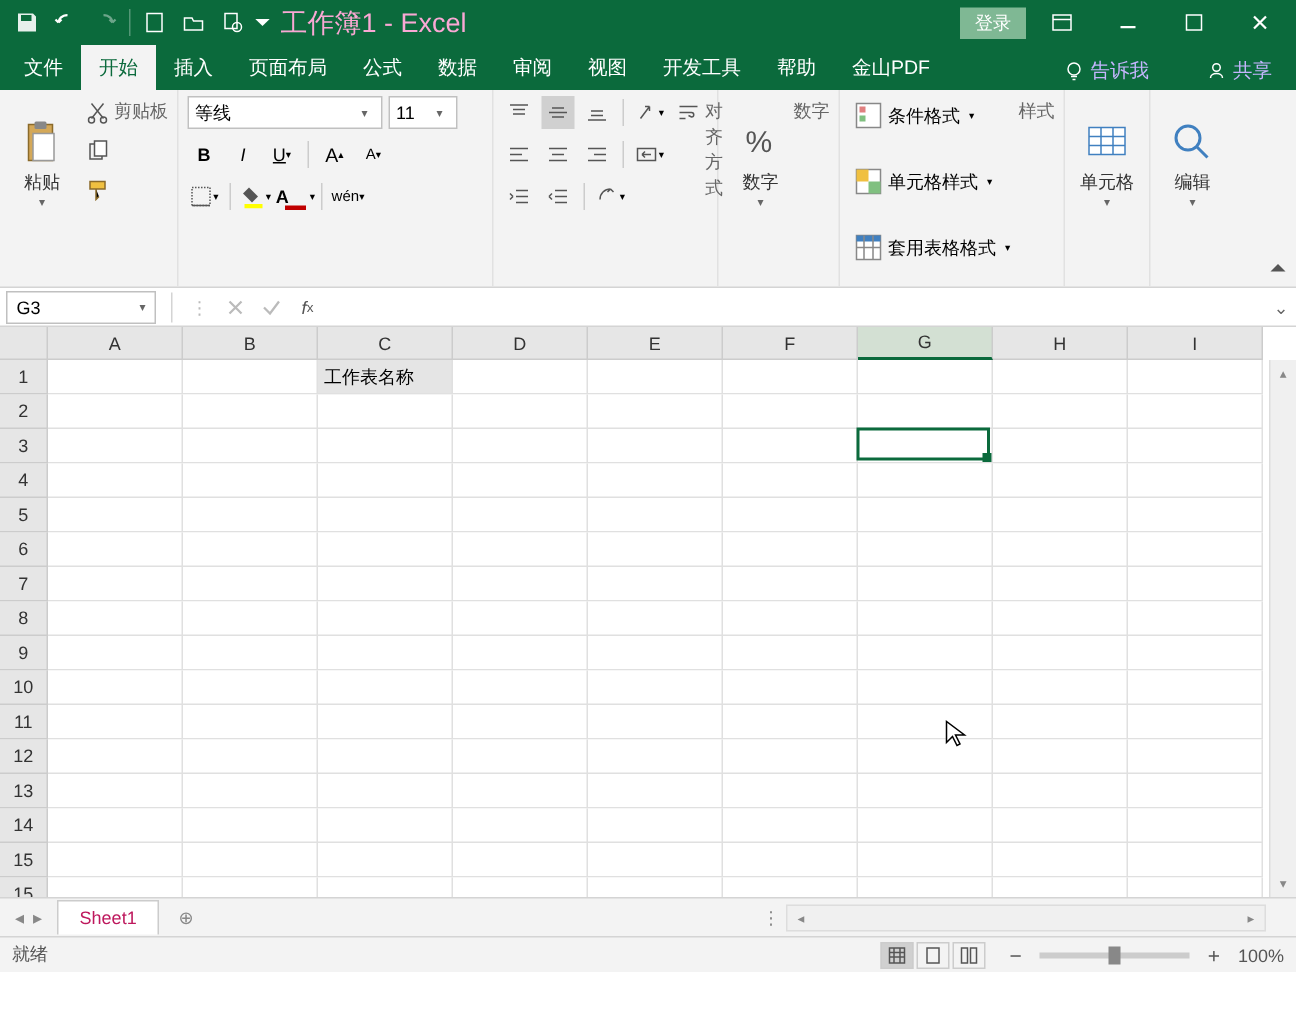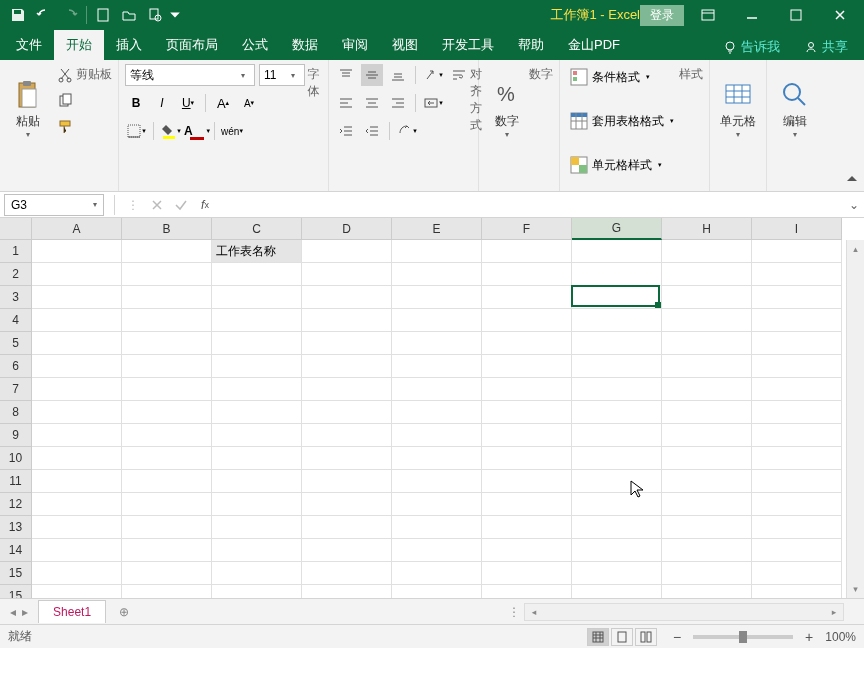--- a/index.html
+++ b/index.html
@@ -4,32 +4,32 @@
 <style>
 * { box-sizing: border-box; margin: 0; padding: 0; font-family: "Microsoft YaHei", "Segoe UI", sans-serif; }
 body { background: #fff; width: 864px; height: 684px; overflow: hidden; font-size: 12px; }
 
 
 .titlebar { height: 30px; background: #0b6a3c; display: flex; align-items: center; color: #fff; }
 .qat { display: flex; gap: 2px; padding: 0 6px; align-items: center; }
 .qat-btn { width: 24px; height: 24px; display: flex; align-items: center; justify-content: center; cursor: pointer; }
 .qat-btn svg { width: 16px; height: 16px; }
 .qat-sep { width: 1px; height: 18px; background: rgba(255,255,255,0.3); margin: 0 2px; }
-.title-center { flex: 1; text-align: right; font-size: 13px; color: #fde047; }
+.title-center { flex: 1; text-align: left; font-size: 18px; color: #f9a8d4; }
 .title-right { display: flex; align-items: center; gap: 4px; padding-right: 4px; }
 .login-btn { background: #7fb894; color: #fff; padding: 2px 10px; font-size: 12px; }
 .win-btn { width: 40px; height: 28px; display: flex; align-items: center; justify-content: center; cursor: pointer; }
 .win-btn svg { width: 14px; height: 14px; }
 
 
 .ribbon-tabs { height: 30px; background: #0b6a3c; display: flex; align-items: flex-end; padding-left: 4px; }
 .rtab { padding: 6px 12px; color: #fff; font-size: 13px; cursor: pointer; }
 .rtab.active { background: #f3f3f3; color: #0b6a3c; }
 .rtab-spacer { flex: 1; }
-.rtab-right { display: flex; color: #5eead4; padding-right: 8px; gap: 8px; }
+.rtab-right { display: flex; color: #c4b5fd; padding-right: 8px; gap: 22px; }
 .tell-me { display: flex; align-items: center; gap: 4px; padding: 4px 8px; font-size: 13px; }
 .share { display: flex; align-items: center; gap: 4px; padding: 4px 8px; font-size: 13px; }
 
 
 .ribbon { height: 132px; background: #f3f3f3; border-bottom: 1px solid #d4d4d4; display: flex; position: relative; }
 .ribbon-group { border-right: 1px solid #e1e1e1; padding: 4px 6px 2px 6px; display: flex; flex-direction: row; }
 .ribbon-group-body { flex: 1; display: flex; align-items: flex-start; gap: 4px; }
 .ribbon-group-label { text-align: center; font-size: 12px; color: #666; padding: 2px 0; position: relative; }
 .big-btn { display: flex; flex-direction: column; align-items: center; justify-content: center; width: 44px; height: 90px; cursor: pointer; }
 .big-btn .icon { width: 32px; height: 32px; }
@@ -290,21 +290,20 @@
             <div style="width:14px;height:3px;background:#c00000;position:absolute;margin-top:14px"></div>
             <span style="font-size:7px;margin-left:14px">▾</span>
           </div>
         <div class="qat-sep" style="background:#ccc"></div>
         <div class="small-btn">
             <span style="font-size:10px">wén</span>
             <span style="font-size:7px">▾</span>
           </div>
       </div>
     </div>
-    <div class="ribbon-group-label">字体</div>
   </div>
 
   <div class="ribbon-group" style="width:150px">
     <div class="ribbon-group-body" style="flex-direction:column;gap:6px">
       <div class="row">
         <div class="small-btn">
             <svg viewBox="0 0 16 16">
               <path stroke="#555" d="M2 3h12M4 6h8M4 9h8"></path>
             </svg>
           </div>
@@ -399,33 +398,33 @@
             <rect x="1" y="1" width="16" height="16" fill="#fff" stroke="#888"></rect>
             <rect x="3" y="3" width="4" height="4" fill="#e08080"></rect>
             <rect x="3" y="9" width="4" height="4" fill="#80c080"></rect>
           </svg>
         <span>条件格式</span>
           <span style="font-size:7px;margin-left:2px">▾</span>
       </div>
       <div class="style-item">
         <svg viewBox="0 0 18 18">
             <rect x="1" y="1" width="16" height="16" fill="#fff" stroke="#888"></rect>
+            <rect x="1" y="1" width="8" height="8" fill="#f0c040"></rect>
+            <rect x="9" y="9" width="8" height="8" fill="#80c080"></rect>
+          </svg>
+        <span>单元格样式</span>
+          <span style="font-size:7px;margin-left:2px">▾</span>
+      </div>
+      <div class="style-item">
+        <svg viewBox="0 0 18 18">
+            <rect x="1" y="1" width="16" height="16" fill="#fff" stroke="#888"></rect>
             <rect x="1" y="1" width="16" height="4" fill="#4080c0"></rect>
             <path stroke="#888" d="M1 9h16M6 1v16M12 1v16"></path>
           </svg>
         <span>套用表格格式</span>
-          <span style="font-size:7px;margin-left:2px">▾</span>
-      </div>
-      <div class="style-item">
-        <svg viewBox="0 0 18 18">
-            <rect x="1" y="1" width="16" height="16" fill="#fff" stroke="#888"></rect>
-            <rect x="1" y="1" width="8" height="8" fill="#f0c040"></rect>
-            <rect x="9" y="9" width="8" height="8" fill="#80c080"></rect>
-          </svg>
-        <span>单元格样式</span>
           <span style="font-size:7px;margin-left:2px">▾</span>
       </div>
     </div>
     <div class="ribbon-group-label">样式</div>
   </div>
 
   <div class="ribbon-group">
     <div class="ribbon-group-body">
       <div class="big-btn">
         <svg class="icon" viewBox="0 0 32 32">

